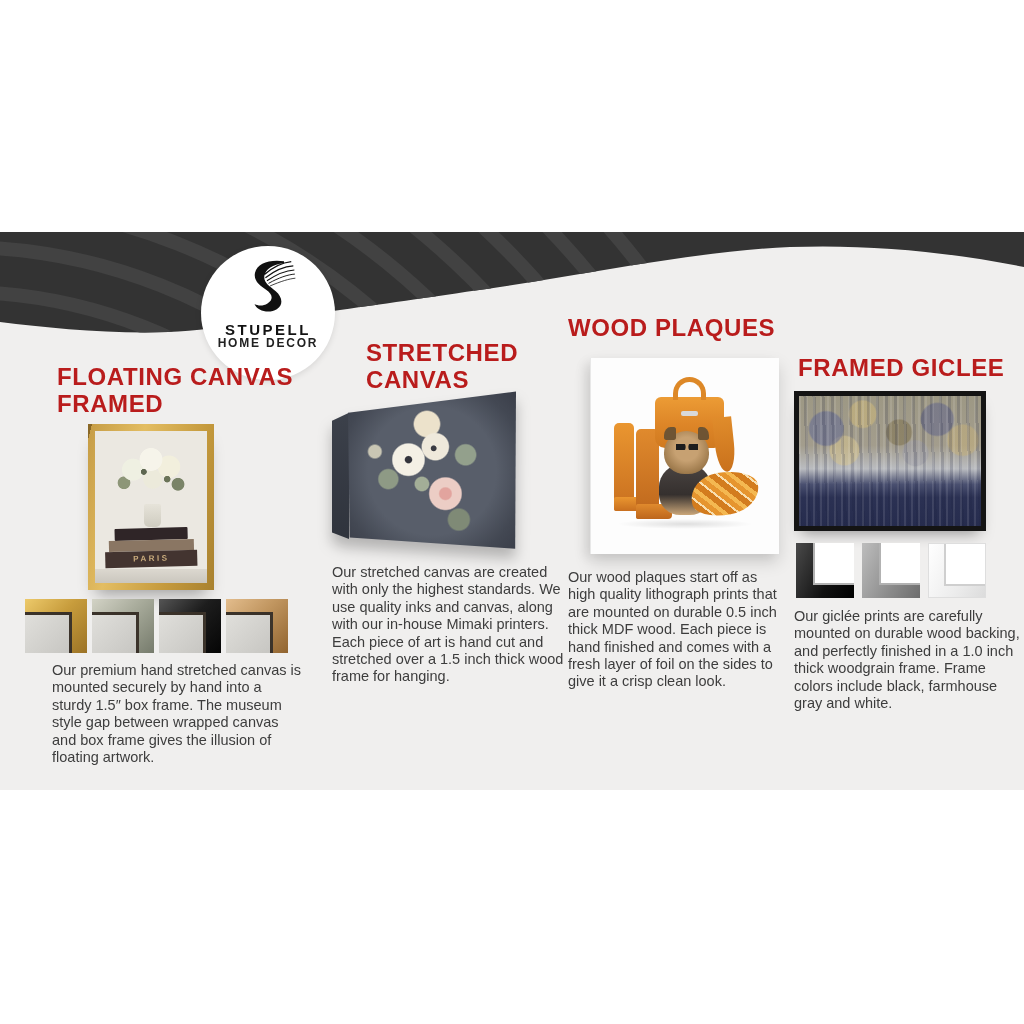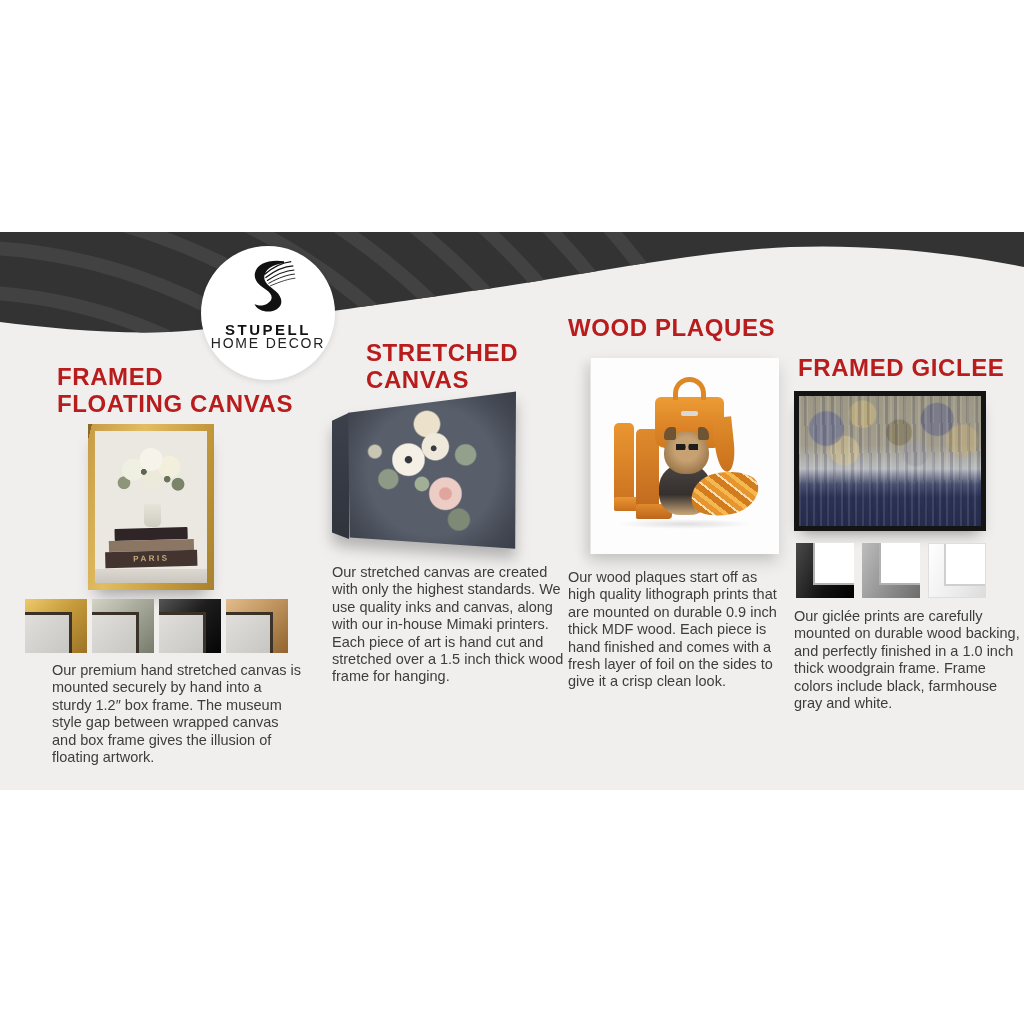--- a/index.html
+++ b/index.html
@@ -8,21 +8,21 @@
   .content{position:absolute;left:0;top:232px;width:1024px;height:558px;background:#f0efee;}
 
   
   .band{position:absolute;left:0;top:0;}
 
   
   .logo{position:absolute;left:201px;top:14px;width:134px;height:134px;border-radius:50%;
         background:#ffffff;text-align:center;box-shadow:0 2px 6px rgba(0,0,0,0.10);}
   .logo svg{margin-top:10px;}
   .brand-name{font-size:15px;font-weight:700;letter-spacing:2.5px;color:#121212;line-height:16px;}
-  .brand-tag{font-size:14px;font-weight:400;letter-spacing:1.8px;color:#222;line-height:11px;}
+  .brand-tag{font-size:12px;font-weight:700;letter-spacing:1.8px;color:#222;line-height:11px;}
 
   
   .h2{position:absolute;font-size:24px;line-height:27px;font-weight:700;letter-spacing:0.6px;color:#b91c1c;}
   .para{position:absolute;font-size:14.5px;line-height:17.4px;color:#3d3d3d;}
 
   
   .frame1{position:absolute;left:88px;top:192px;width:126px;height:166px;padding:7px;box-sizing:border-box;
           background:linear-gradient(105deg,#8a6826 0,#8a6826 4px,#c79e47 4px,#e3bd62 34%,#c59a3d 70%,#a8812f 100%);
           box-shadow:0 12px 16px -8px rgba(0,0,0,0.35);}
   .art1{position:relative;width:100%;height:100%;background:#ebe8e1;overflow:hidden;}
@@ -180,22 +180,22 @@
         <path d="M50,42 C68,28 86,20 104,19" stroke="#111111" stroke-width="2.3" fill="none"></path>
         <path d="M53,48 C72,35 90,28 106,27" stroke="#111111" stroke-width="2.0" fill="none"></path>
         <path d="M56,53 C76,42 93,36 107,35" stroke="#111111" stroke-width="1.8" fill="none"></path>
         <path d="M59,58 C80,49 96,44 108,43" stroke="#111111" stroke-width="1.5" fill="none"></path>
       </svg>
       <div class="brand-name">STUPELL</div>
       <div class="brand-tag">HOME DECOR</div>
     </div>
 
     <div class="h2" style="left:57px;top:131px;">
+      <span style="display:block">FLOATING CANVAS</span>
       <span style="display:block">FRAMED</span>
-      <span style="display:block">FLOATING CANVAS</span>
     </div>
 
     <div class="frame1">
       <div class="art1">
         <div class="a1-flowers"></div>
         <div class="a1-vase"></div>
         <div class="a1-books">
           <div class="a1-b1"></div>
           <div class="a1-b2"></div>
           <div class="a1-b3">
@@ -214,21 +214,21 @@
           <div class="fs-canvas"></div>
         </div>
       <div class="fswatch black">
           <div class="fs-canvas"></div>
         </div>
       <div class="fswatch bronze">
           <div class="fs-canvas"></div>
         </div>
     </div>
 
-    <div class="para" style="left:52px;top:430px;width:252px;">Our premium hand stretched canvas is mounted securely by hand into a sturdy 1.2″ box frame. The museum style gap between wrapped canvas and box frame gives the illusion of floating artwork.</div>
+    <div class="para" style="left:52px;top:430px;width:252px;">Our premium hand stretched canvas is mounted securely by hand into a sturdy 1.5″ box frame. The museum style gap between wrapped canvas and box frame gives the illusion of floating artwork.</div>
 
     <div class="h2" style="left:366px;top:107px;">
       <span style="display:block">STRETCHED</span>
       <span style="display:block">CANVAS</span>
     </div>
 
     <div class="sc-art">
       <div class="sc-side"></div>
       <div class="sc-front"></div>
     </div>
@@ -246,21 +246,21 @@
       <div class="pq pq-bag"></div>
       <div class="pq pq-strap"></div>
       <div class="pq pq-dog-body"></div>
       <div class="pq pq-dog-head"></div>
       <div class="pq pq-dog-ear-l"></div>
       <div class="pq pq-dog-ear-r"></div>
       <div class="pq pq-dog-eyes"></div>
       <div class="pq pq-scarf"></div>
     </div>
 
-    <div class="para" style="left:568px;top:337px;width:220px;">Our wood plaques start off as high quality lithograph prints that are mounted on durable 0.9 inch thick MDF wood. Each piece is hand finished and comes with a fresh layer of foil on the sides to give it a crisp clean look.</div>
+    <div class="para" style="left:568px;top:337px;width:220px;">Our wood plaques start off as high quality lithograph prints that are mounted on durable 0.5 inch thick MDF wood. Each piece is hand finished and comes with a fresh layer of foil on the sides to give it a crisp clean look.</div>
 
     <div class="h2" style="left:798px;top:122px;">
       <span style="display:block">FRAMED GICLEE</span>
     </div>
 
     <div class="frame4">
       <div class="art4"></div>
     </div>
 
     <div class="gswatch-row">

